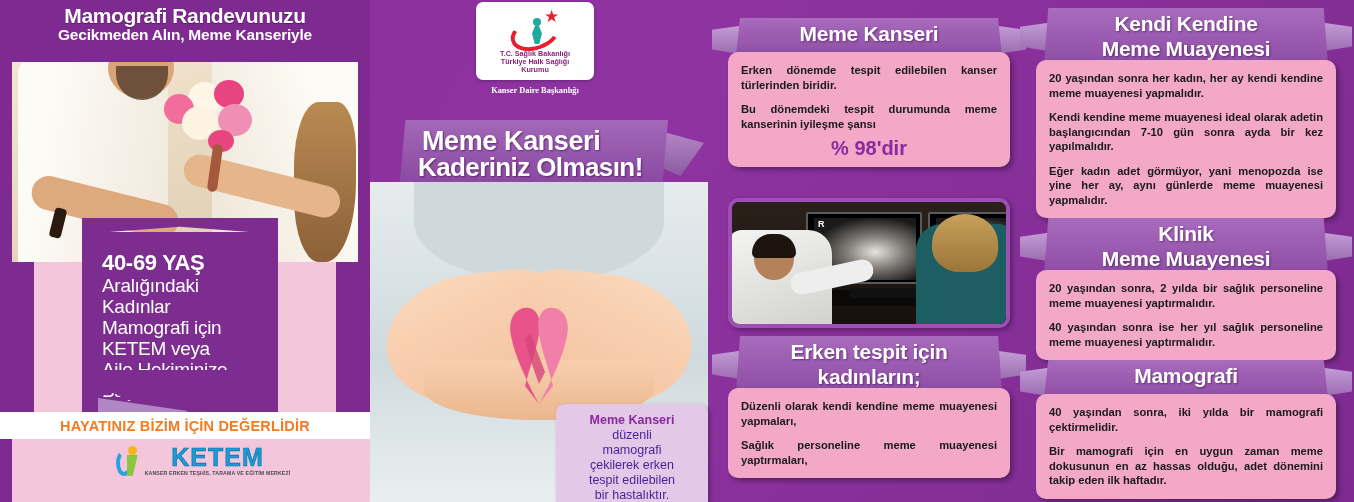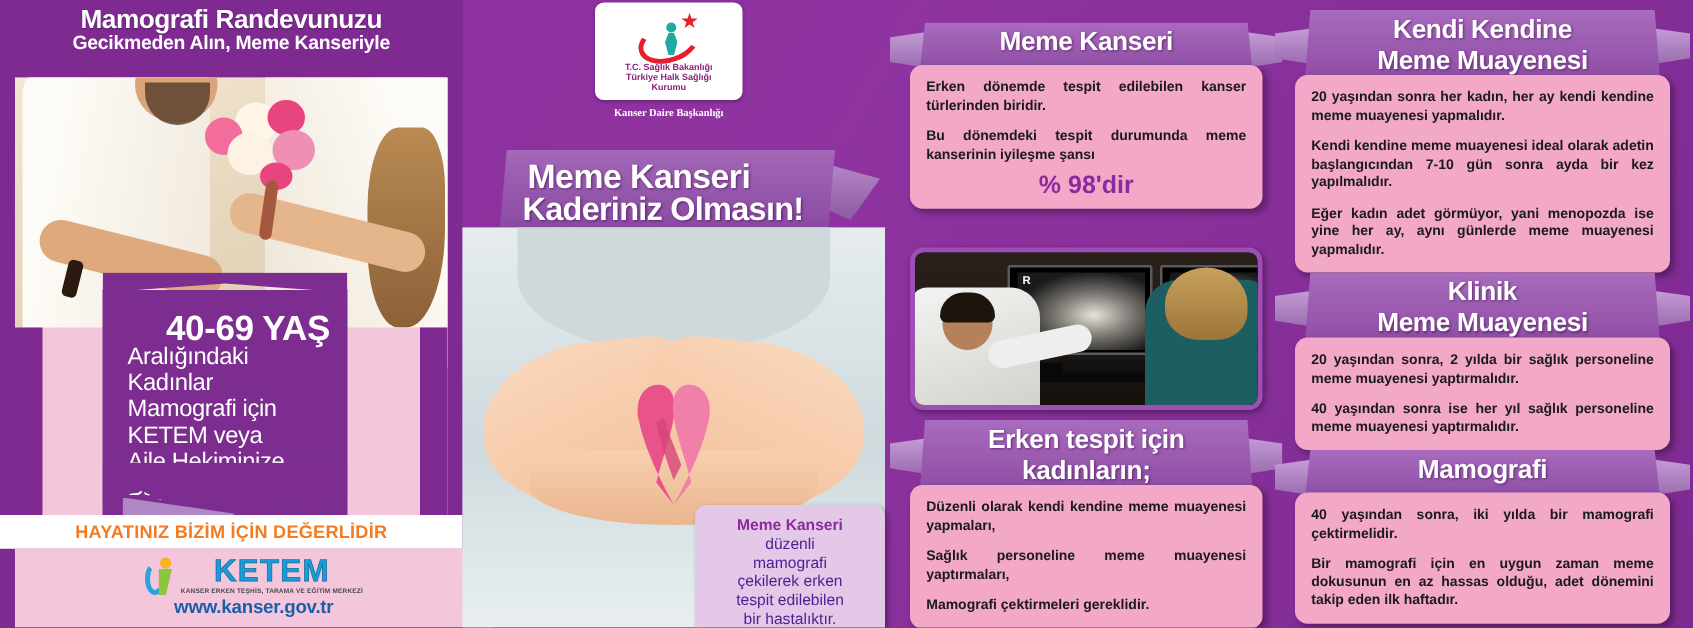--- a/index.html
+++ b/index.html
@@ -57,21 +57,21 @@
 
   .lp-box { position:absolute; left:82px; top:232px; width:196px; padding:18px 14px 16px 20px;
     background:#7C2D8F; }
   .lp-box::before { content:""; position:absolute; left:0; top:-14px; width:196px; height:16px;
     background:#7C2D8F; clip-path:polygon(0 0,100% 0,100% 100%,50% 55%,0 100%); }
   .lp-box-tail { position:absolute; left:82px; top:370px; width:196px; height:44px; }
   .lp-box-tail .t1 { position:absolute; left:0; top:0; width:196px; height:44px;
     background:#7C2D8F; clip-path:polygon(0 0,100% 0,100% 62%,40% 100%,16% 52%,0 70%); }
   .lp-box-tail .t2 { position:absolute; left:16px; top:28px; width:90px; height:34px;
     background:#b186c4; clip-path:polygon(0 0,100% 38%,58% 100%,0 52%); }
-  .lp-b1 { color:#fff; font-size:28px; font-weight:bold; line-height:25px; letter-spacing:-.3px;text-align:right; }
+  .lp-b1 { color:#fff; font-size:22px; font-weight:bold; line-height:25px; letter-spacing:-.3px; }
   .lp-b2 { color:#fff; font-size:19px; line-height:21px; letter-spacing:-.3px; }
   .lp-b3 { color:#fff; font-size:19px; font-weight:normal; line-height:21px; letter-spacing:-.3px; }
 
   .lp-slogan { position:absolute; left:0; top:412px; width:370px; height:27px;
     background:#fff; display:flex; align-items:center; justify-content:center; }
   .lp-slogan span { color:#F47B20; font-size:14.5px; font-weight:bold; letter-spacing:.2px; }
 
   .lp-logowrap { position:absolute; left:12px; top:439px; width:382px; height:63px;
     background:#F3C6DC; }
   .lp-logo { position:absolute; left:0; right:0; top:6px; display:flex;
@@ -276,21 +276,20 @@
         <div class="ketem-figure">
           <div class="dot"></div>
           <div class="arc"></div>
           <div class="leg"></div>
         </div>
         <div class="ketem-word">
           <div class="big">KETEM</div>
           <div class="small">KANSER ERKEN TEŞHİS, TARAMA VE EĞİTİM MERKEZİ</div>
         </div>
       </div>
-      <div class="lp-url">www.kanser.gov.tr</div>
     </div>
   </div>
 
   <div class="ministry">
     <div class="ministry-card">
       <div class="mh-crescent"></div>
       <div class="mh-star">★</div>
       <div class="mh-person">
         <div class="h"></div>
         <div class="b"></div>
@@ -376,21 +375,20 @@
       <div class="wingR"></div>
       <div class="slab"></div>
       <div class="ttl">
         <div>Erken tespit için</div>
         <div>kadınların;</div>
       </div>
     </div>
     <div class="card-body">
       <p>Düzenli olarak kendi kendine meme muayenesi yapmaları,</p>
       <p>Sağlık personeline meme muayenesi yaptırmaları,</p>
-      <p>Mamografi çektirmeleri gereklidir.</p>
     </div>
   </div>
 
   <div class="card" id="card-kendi">
     <div class="card-hdr tall">
       <div class="wingL"></div>
       <div class="wingR"></div>
       <div class="slab"></div>
       <div class="ttl">
         <div>Kendi Kendine</div>

